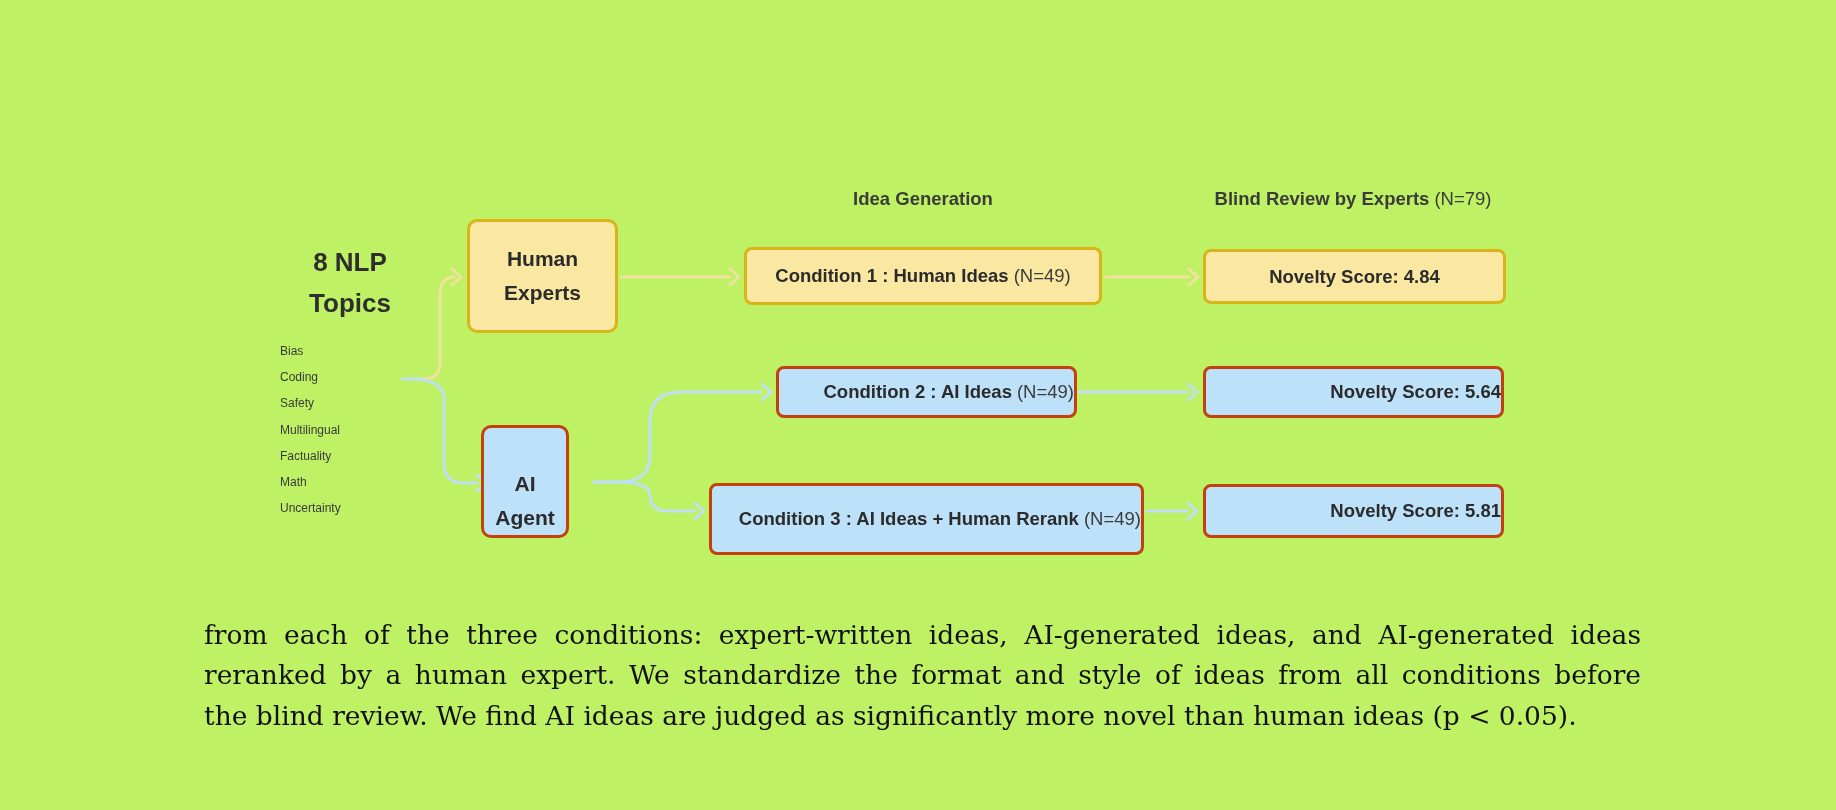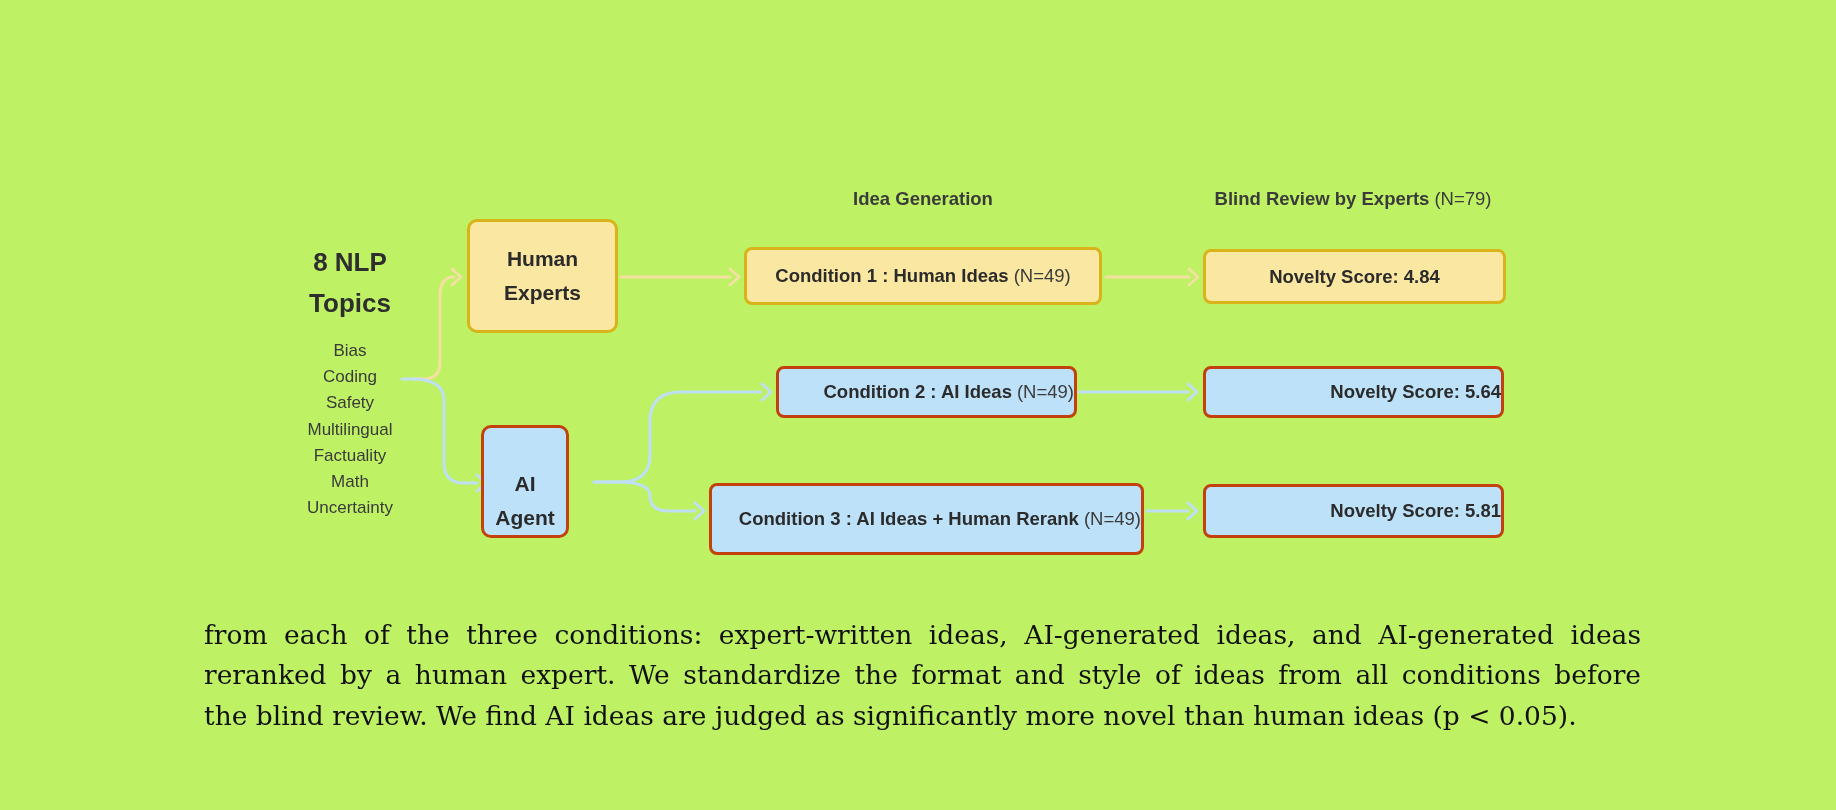--- a/index.html
+++ b/index.html
@@ -31,22 +31,22 @@
   .nov3{left:1203px;top:484px;width:301px;height:54px;}
 
   .colhead{position:absolute;top:188px;width:400px;text-align:center;font-size:18.5px;color:#3b3b3b;white-space:nowrap;}
   .colhead .hb{font-weight:bold;}
   .colhead .hn{font-weight:normal;margin-left:5px;}
   .head-idea{left:723px;}
   .head-review{left:1153px;}
 
   .nlp-title{position:absolute;left:280px;top:242px;width:140px;text-align:center;
     font-size:26px;font-weight:bold;line-height:41px;color:#2e2e2e;}
-  .topics{position:absolute;left:280px;top:338px;width:140px;text-align:center;
-    font-size:17px;line-height:26.2px;color:#3a3a3a;}
+  .topics{position:absolute;left:280px;top:338px;width:140px;text-align:left;
+    font-size:12px;line-height:26.2px;color:#3a3a3a;}
 
   .caption{position:absolute;left:204px;top:615px;width:1437px;
     font-family:"DejaVu Serif",serif;font-size:26.5px;line-height:40.4px;color:#111111;}
   .caption .cl{display:block;}
   .caption .just{text-align:justify;text-align-last:justify;}
 </style>
 </head>
 <body>
 
 <div id="canvas">

